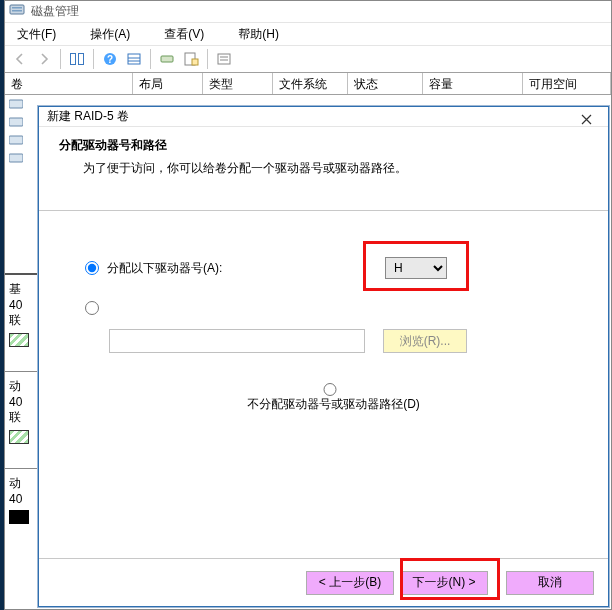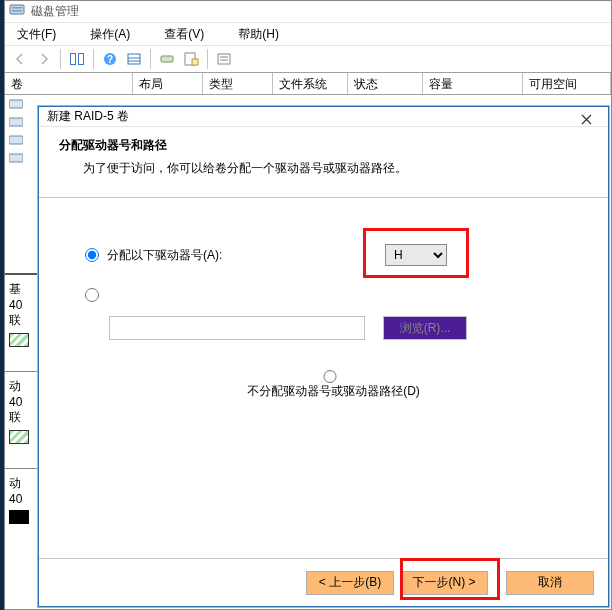--- a/index.html
+++ b/index.html
@@ -115,21 +115,21 @@
     width: 44px; height: 28px;
     display: flex; align-items: center; justify-content: center;
   }
   .wiz-close svg { width: 11px; height: 11px; }
   .wiz-header {
     padding: 10px 20px 16px 20px;
     border-bottom: 1px solid #c8c8c8;
     background: #fff;
   }
   .wiz-heading { font-weight: bold; font-size: 12px; }
-  .wiz-sub { margin: 6px 0 4px 24px; font-size: 12px; }
+  .wiz-sub { margin: 6px 0 17px 24px; font-size: 12px; }
   .wiz-content {
     position: relative;
     padding: 46px 26px 0 46px;
   }
   .opt-row {
     display: flex; align-items: center;
     height: 22px;
     margin-bottom: 18px;
   }
   .opt-row input[type=radio] {
@@ -149,21 +149,21 @@
     position: absolute;
     left: 70px; top: 118px;
     width: 256px; height: 24px;
     border: 1px solid #c0c0c0;
     background: #fff;
   }
   .browse-btn {
     position: absolute;
     left: 344px; top: 118px;
     width: 84px; height: 24px;
-    background: #4c1d95;
+    background: #fef9c3;
     border: 1px solid #c0c0c0;
     color: #888;
     font-size: 12px;
   }
   .opt3-row { margin-top: 64px; flex-direction: column; }
   .hl-red1 {
     position: absolute;
     left: 324px; top: 30px;
     width: 106px; height: 50px;
     border: 3px solid #e11;
@@ -172,21 +172,21 @@
   .wiz-footer {
     position: absolute;
     left: 0; right: 0; bottom: 0;
     height: 48px;
     border-top: 1px solid #c8c8c8;
     display: flex; align-items: center; justify-content: flex-end;
     padding-right: 14px; gap: 6px;
   }
   .wiz-btn {
     width: 88px; height: 24px;
-    background: #fdba74;
+    background: #f0abfc;
     border: 1px solid #adadad;
     font-size: 12px;
     cursor: pointer;
   }
   .wiz-btn.cancel { margin-left: 12px; }
   .hl-red2 {
     position: absolute;
     right: 108px; bottom: 6px;
     width: 100px; height: 42px;
     border: 3px solid #e11;

